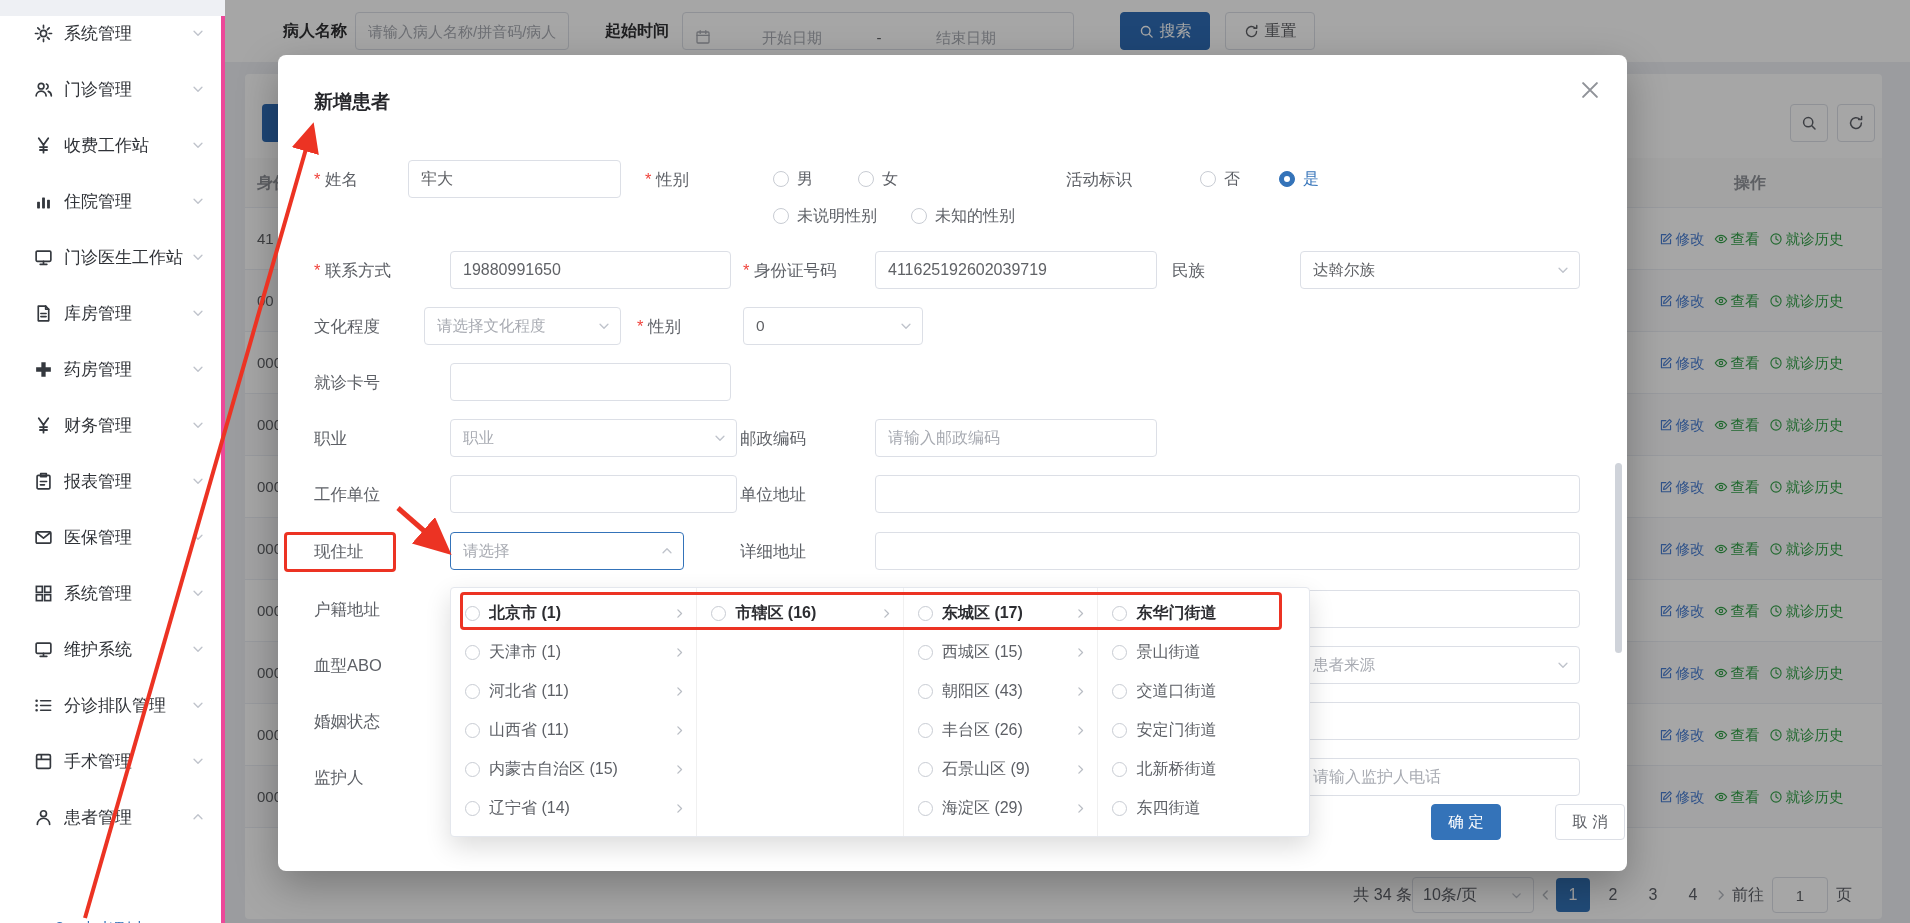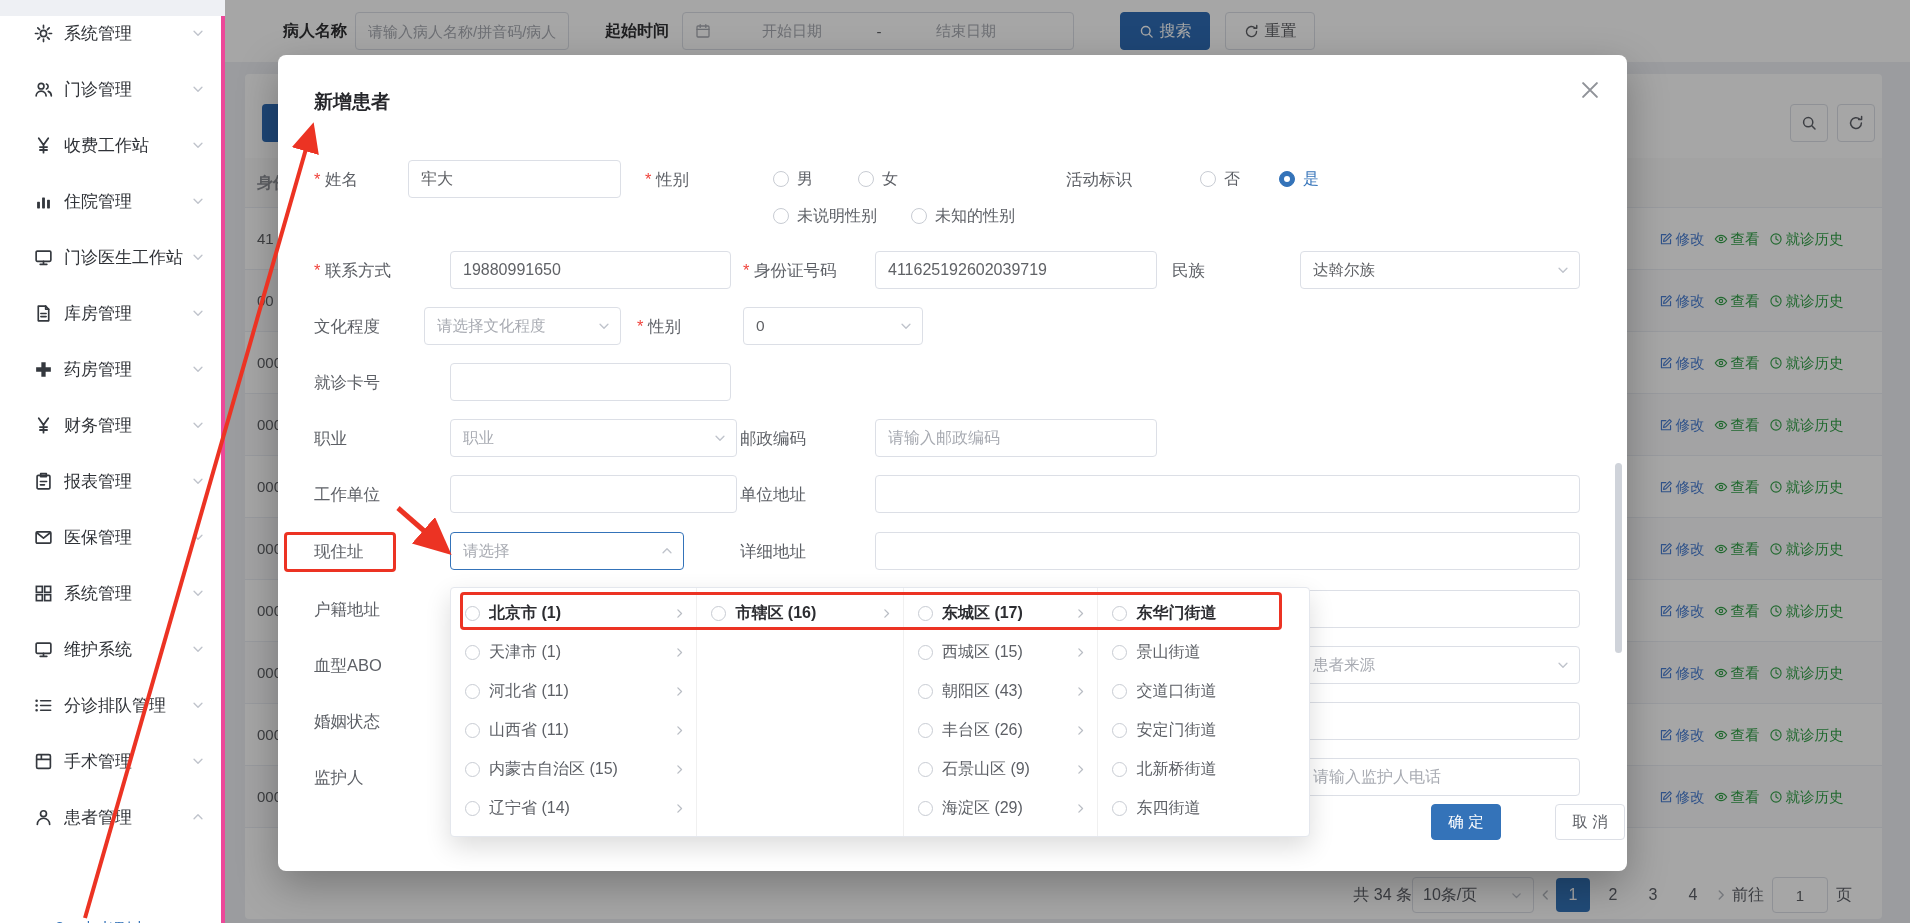--- a/index.html
+++ b/index.html
@@ -24,22 +24,22 @@
     padding-left:50px;color:#3473b9;font-size:17px;cursor:pointer;}
   .side-sub .s-icon{color:#3473b9;}
 
   
   .main{position:absolute;left:225px;top:0;right:0;bottom:0;background:#eef0f4;z-index:1;}
   .topbar{position:absolute;left:0;top:0;right:0;height:62px;background:#fff;}
   .f-label{position:absolute;top:12px;line-height:38px;font-size:16px;font-weight:700;color:#303133;white-space:nowrap;}
   .inp{border:1px solid #dcdfe6;border-radius:4px;background:#fff;height:38px;font-size:15px;
     color:#606266;padding:0 12px;outline:none;font-family:inherit;}
   .inp::placeholder{color:#a8abb2;}
-  .range{position:absolute;display:flex;align-items:center;border:1px solid #dcdfe6;border-radius:4px;
-    height:38px;background:#fff;padding:4px 12px;color:#a8abb2;font-size:15px;}
+  .range{position:absolute;display:flex;align-items:flex-start;border:1px solid #dcdfe6;border-radius:4px;
+    height:38px;background:#fff;padding:16px 12px;color:#a8abb2;font-size:15px;}
   .range .cal{width:16px;height:16px;color:#a8abb2;display:inline-flex;margin-right:6px;}
   .range .half{width:150px;text-align:center;}
   .range .dash{width:24px;text-align:center;color:#606266;}
   .btn{position:absolute;display:inline-flex;align-items:center;justify-content:center;gap:6px;
     border-radius:4px;font-size:16px;height:38px;border:1px solid #dcdfe6;background:#fff;
     color:#606266;cursor:pointer;font-family:inherit;}
   .btn svg{width:15px;height:15px;}
   .btn.primary{background:#2e6cb5;border-color:#2e6cb5;color:#fff;}
 
   .card{position:absolute;left:20px;top:74px;right:28px;bottom:4px;background:#fff;border-radius:4px;}
@@ -424,20 +424,21 @@
         <span style="display:inline-flex;">
             <svg viewBox="0 0 16 16" fill="none" stroke="currentColor" stroke-width="1.5" stroke-linecap="round" stroke-linejoin="round">
               <path d="M13.4 8a5.4 5.4 0 1 1-1.6-3.8"></path>
               <path d="M13.6 1.6v3h-3"></path>
             </svg>
           </span>
       </div>
 
       <div class="t-head">
         <span class="th-id">身份</span>
+        <span class="th-op">操作</span>
       </div>
 
       <div class="t-rows">
 
           <div class="t-row">
             <span class="t-id">41</span>
             <span class="t-actions">
               <a class="lnk blue">
                 <span style="display:inline-flex;">
                   <svg viewBox="0 0 16 16" fill="none" stroke="currentColor" stroke-width="1.3" stroke-linecap="round" stroke-linejoin="round">

